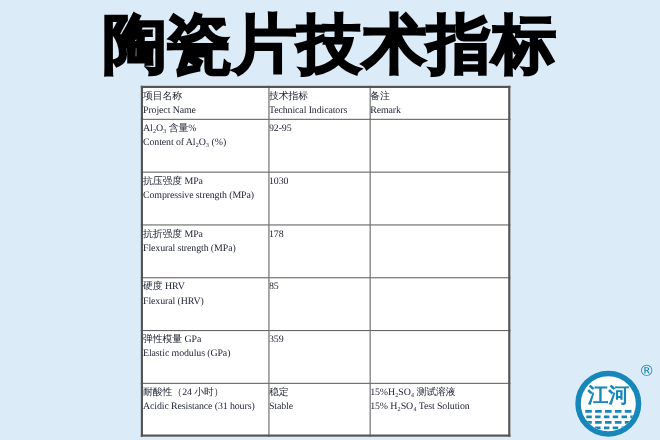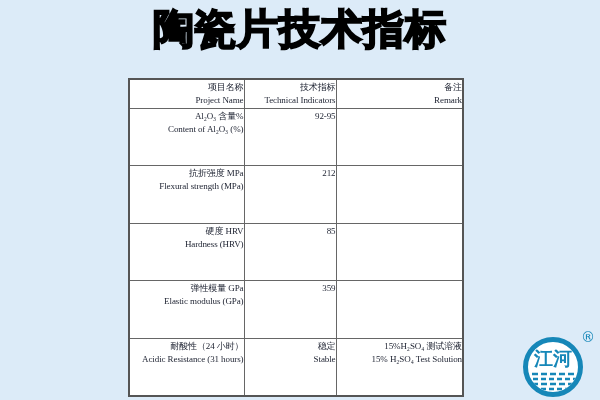--- a/index.html
+++ b/index.html
@@ -11,34 +11,34 @@
     overflow: hidden;
     font-family: "Liberation Serif", "DejaVu Serif", serif;
   }
   .title {
     position: absolute;
     top: 2px; left: 0; width: 100%;
     margin: 0;
     text-align: center;
     font-family: "DejaVu Sans", sans-serif;
     font-weight: 900;
-    font-size: 41px;
+    font-size: 58px;
     letter-spacing: 1px;
     color: #000;
     -webkit-text-stroke: 2px #000;
   }
   .spec-table {
     position: absolute;
     left: 128px; top: 78px;
     width: 334px; height: 319px;
     border-collapse: collapse;
     background: #ffffff;
     table-layout: fixed;
     color: #1c2130;
-    text-align: right;
+    text-align: left;
     border: 2px solid #555;
   }
   .spec-table th, .spec-table td {
     border: 1px solid #666;
     padding: 1px 0 0 0;
     vertical-align: top;
     font-weight: normal;
     height: 29px;
   }
   .line {
@@ -92,41 +92,55 @@
       <div class="line">92-95</div>
       <div class="line"></div>
     </td>
     <td>
       <div class="line"></div>
       <div class="line"></div>
     </td>
   </tr>
 
 
+  <tr>
+    <td>
+      <div class="line">抗压强度 MPa</div>
+      <div class="line">Compressive strength (MPa)</div>
+    </td>
+    <td>
+      <div class="line">1030</div>
+      <div class="line"></div>
+    </td>
+    <td>
+      <div class="line"></div>
+      <div class="line"></div>
+    </td>
+  </tr>
 
   <tr>
     <td>
       <div class="line">抗折强度 MPa</div>
       <div class="line">Flexural strength (MPa)</div>
     </td>
     <td>
-      <div class="line">212</div>
+      <div class="line">178</div>
       <div class="line"></div>
     </td>
     <td>
       <div class="line"></div>
       <div class="line"></div>
     </td>
   </tr>
 
 
   <tr>
     <td>
       <div class="line">硬度 HRV</div>
-      <div class="line">Hardness (HRV)</div>
+      <div class="line">Flexural (HRV)</div>
     </td>
     <td>
       <div class="line">85</div>
       <div class="line"></div>
     </td>
     <td>
       <div class="line"></div>
       <div class="line"></div>
     </td>
   </tr>

